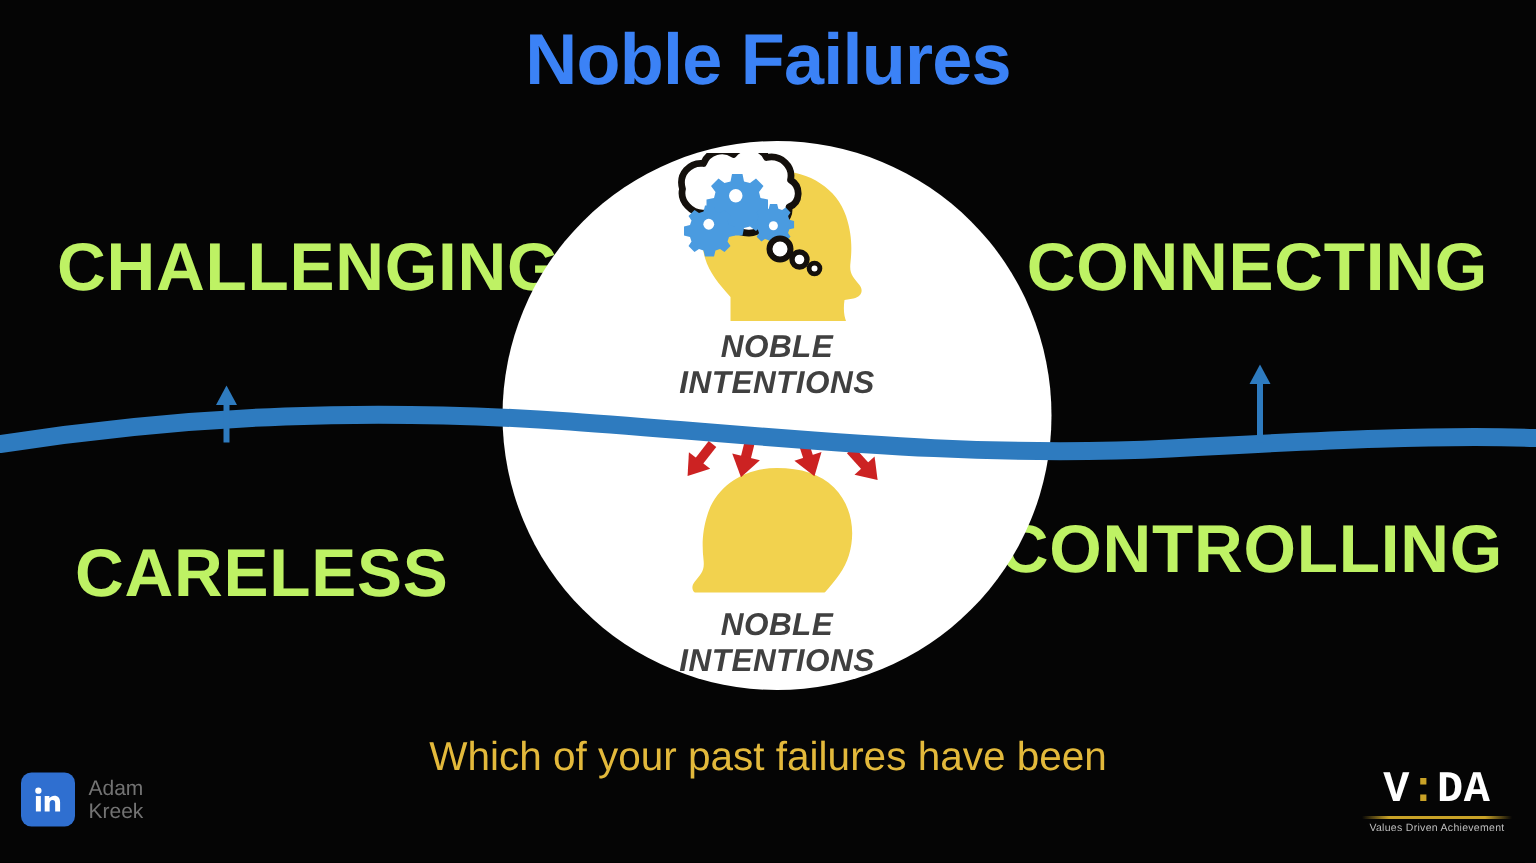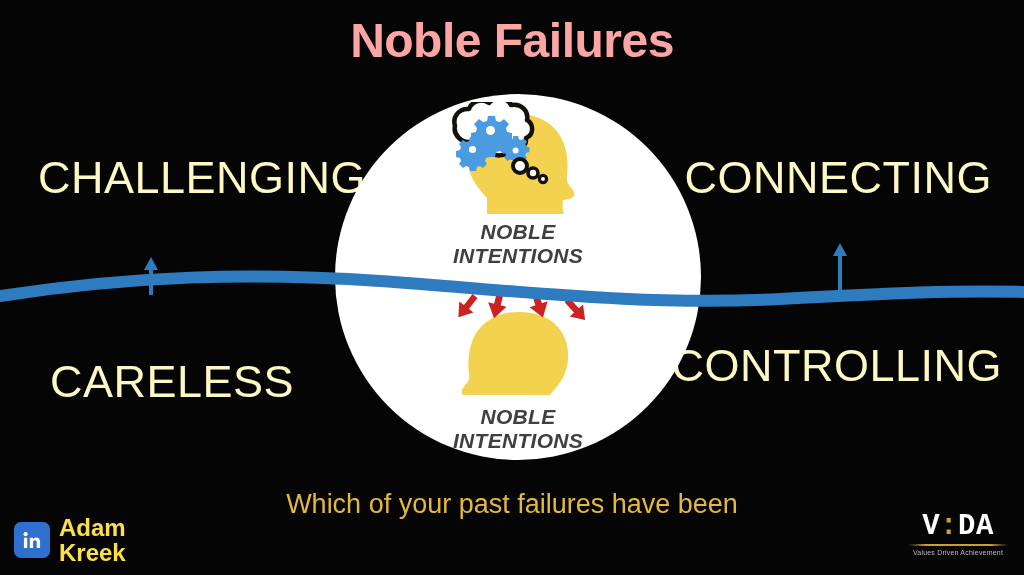--- a/index.html
+++ b/index.html
@@ -20,30 +20,30 @@
   #title {
     position: absolute;
     top: 16px;
     left: 0;
     width: 1024px;
     text-align: center;
     font-family: "Liberation Sans", sans-serif;
     font-weight: bold;
     font-size: 48px;
     letter-spacing: -0.5px;
-    color: #fca5a5;
+    color: #3b82f6;
     line-height: 1.05;
   }
 
   
   .quad-word {
     position: absolute;
-    color: #fef9c3;
-    font-family: "Liberation Sans", sans-serif;
-    font-weight: 400;
+    color: #bef264;
+    font-family: "Liberation Sans", sans-serif;
+    font-weight: 700;
     font-size: 45px;
     letter-spacing: 0.5px;
     white-space: nowrap;
   }
   #word-challenging { left: 38px;  top: 152px; }
   #word-connecting  { right: 32px; top: 152px; }
   #word-careless    { left: 50px;  top: 356px; }
   #word-controlling { right: 22px; top: 340px; }
 
   
@@ -114,24 +114,24 @@
   #li-badge {
     width: 36px;
     height: 36px;
     border-radius: 7px;
     background: #2F6FD0;
     display: flex;
     align-items: center;
     justify-content: center;
   }
   #credit-name {
-    color: #fde047;
-    font-family: "Liberation Sans", sans-serif;
-    font-size: 24px;
-    font-weight: 700;
+    color: #737373;
+    font-family: "Liberation Sans", sans-serif;
+    font-size: 14px;
+    font-weight: 400;
     line-height: 1.05;
     white-space: pre-line;
   }
 
   
   #vida {
     position: absolute;
     right: 14px;
     top: 512px;
     text-align: center;

